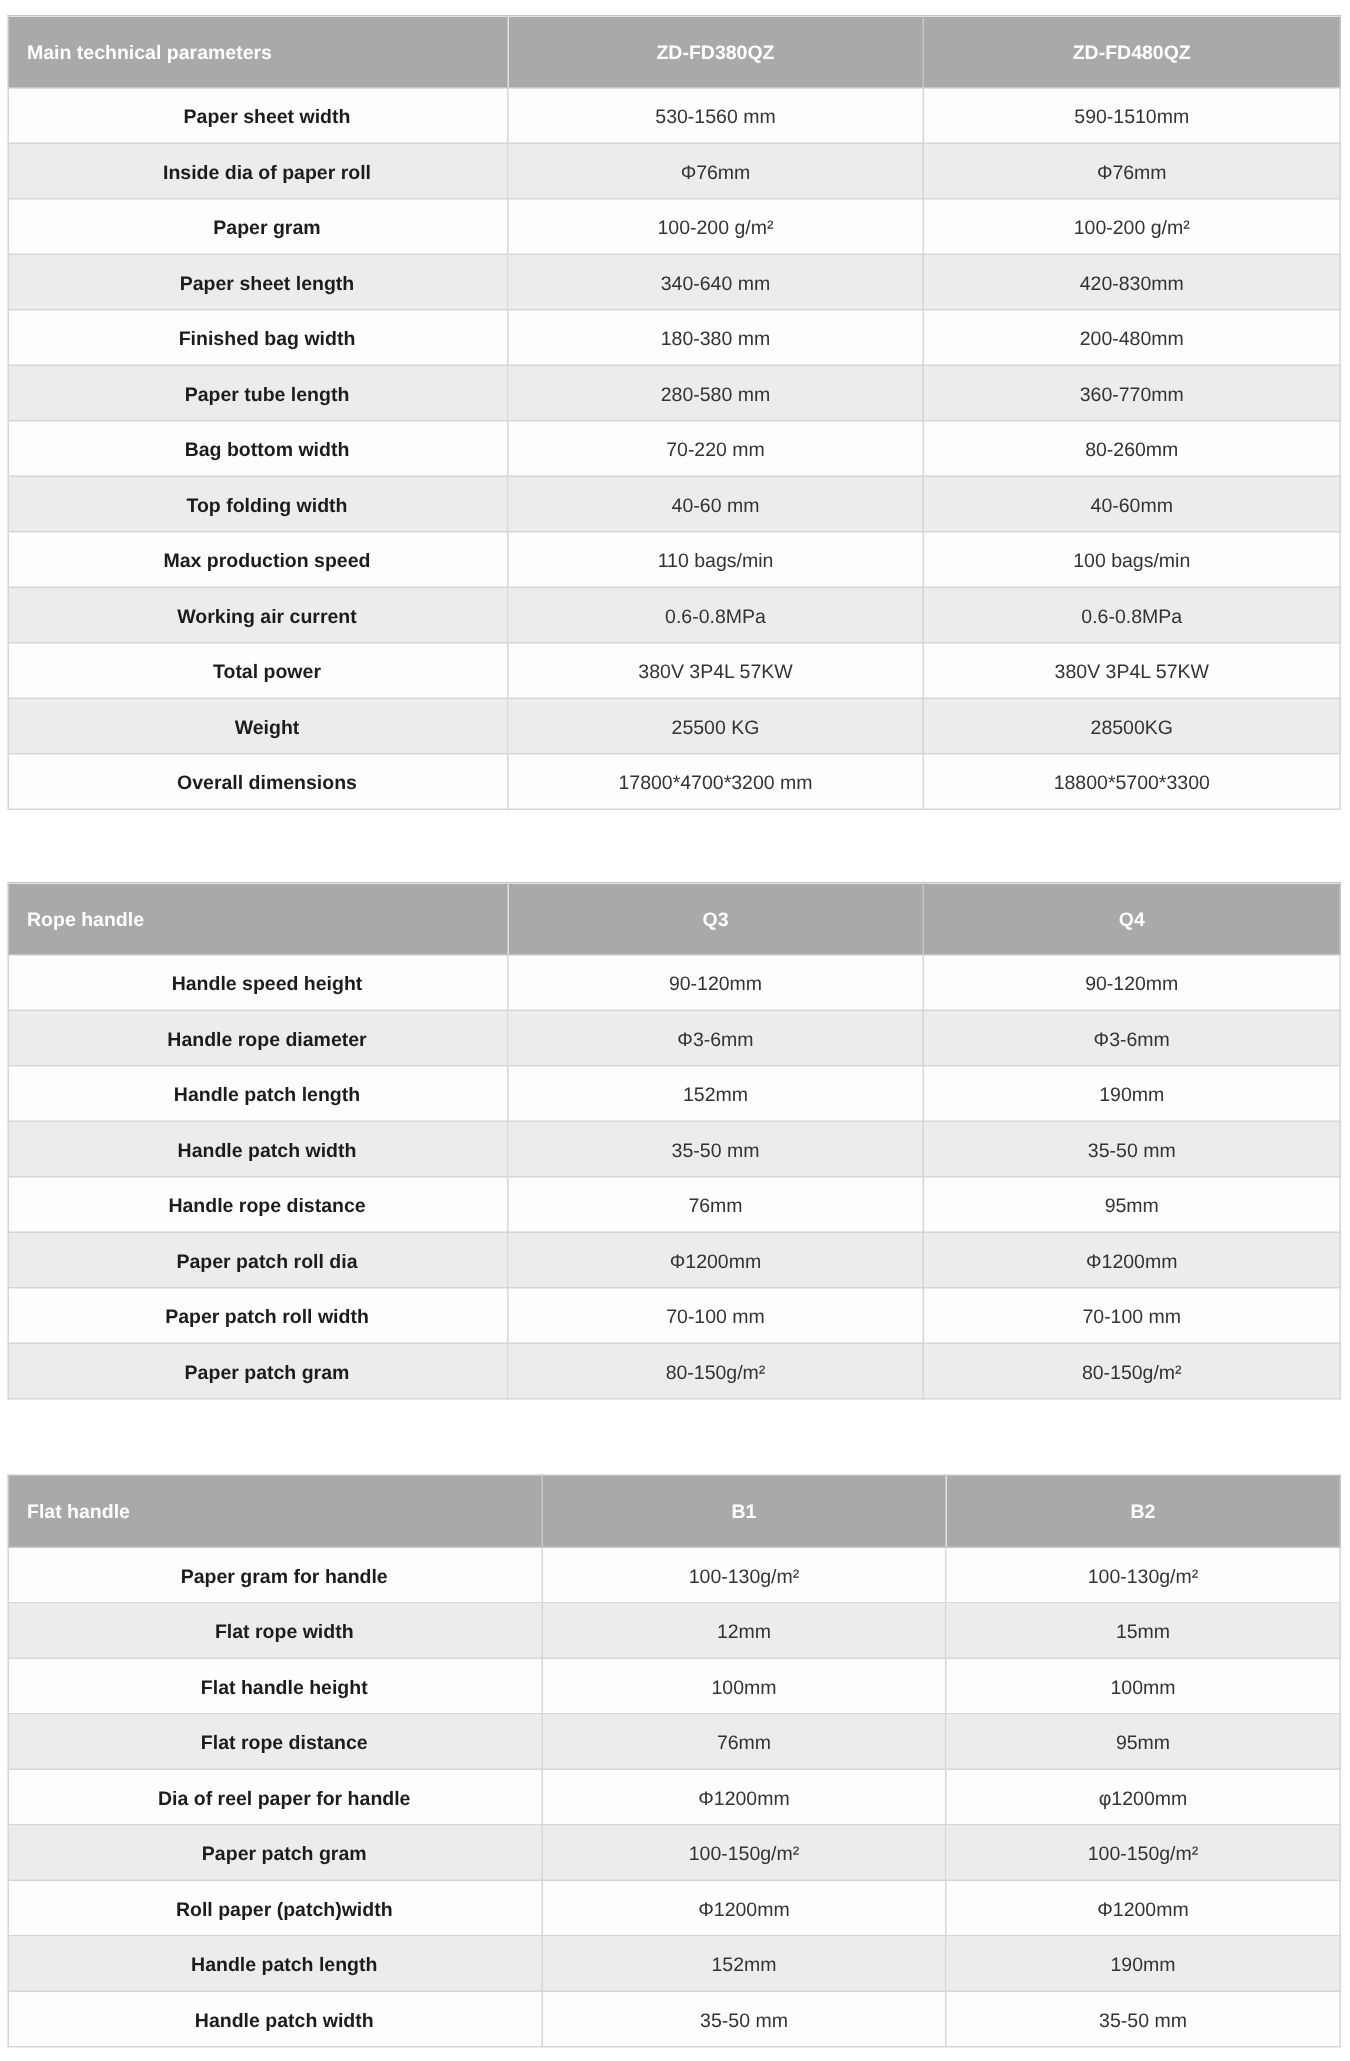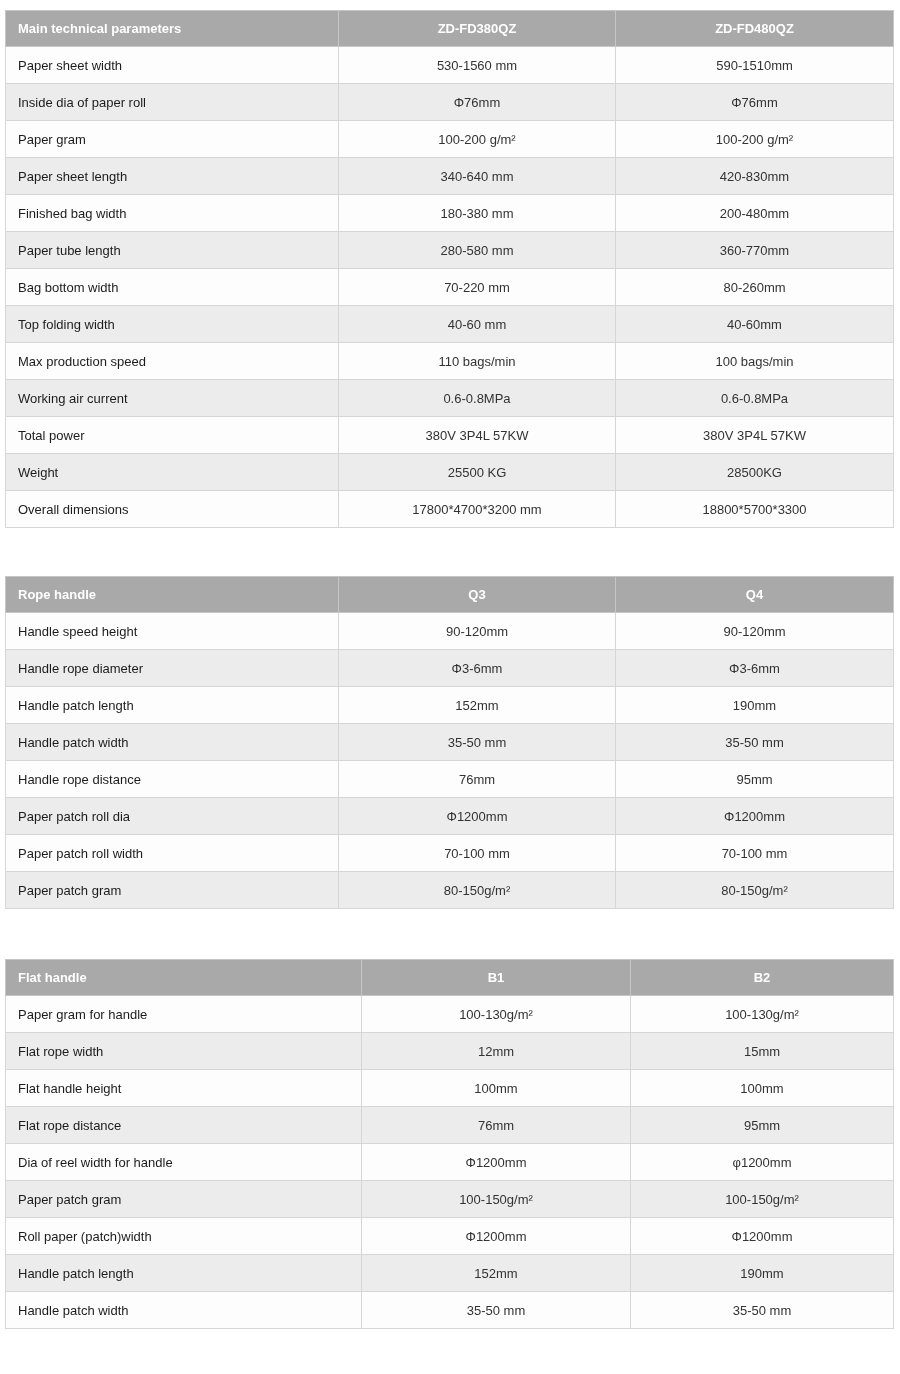--- a/index.html
+++ b/index.html
@@ -39,30 +39,30 @@
     height:37px;
     font-size:13px;
     overflow:hidden;
     padding:0;
   }
   thead th{
     background:var(--header-bg);
     color:var(--header-text);
     font-weight:bold;
     text-align:center;
-    height:36px;
+    height:48px;
     border-color:#c6c6c6;
   }
   th.title{
     text-align:left;
     padding-left:12px;
   }
   td.label{
-    font-weight:normal;
-    text-align:left;
+    font-weight:bold;
+    text-align:center;
     padding-left:12px;
     color:var(--label-text);
   }
   td.val{
     text-align:center;
     color:var(--value-text);
   }
   tbody tr:nth-child(odd) td{background:var(--row-bg);}
   tbody tr:nth-child(even) td{background:var(--stripe-bg);}
 </style>
@@ -235,21 +235,21 @@
           <td class="label">Flat handle height</td>
           <td class="val">100mm</td>
           <td class="val">100mm</td>
         </tr>
         <tr>
           <td class="label">Flat rope distance</td>
           <td class="val">76mm</td>
           <td class="val">95mm</td>
         </tr>
         <tr>
-          <td class="label">Dia of reel width for handle</td>
+          <td class="label">Dia of reel paper for handle</td>
           <td class="val">Φ1200mm</td>
           <td class="val">φ1200mm</td>
         </tr>
         <tr>
           <td class="label">Paper patch gram</td>
           <td class="val">100-150g/m²</td>
           <td class="val">100-150g/m²</td>
         </tr>
         <tr>
           <td class="label">Roll paper (patch)width</td>

